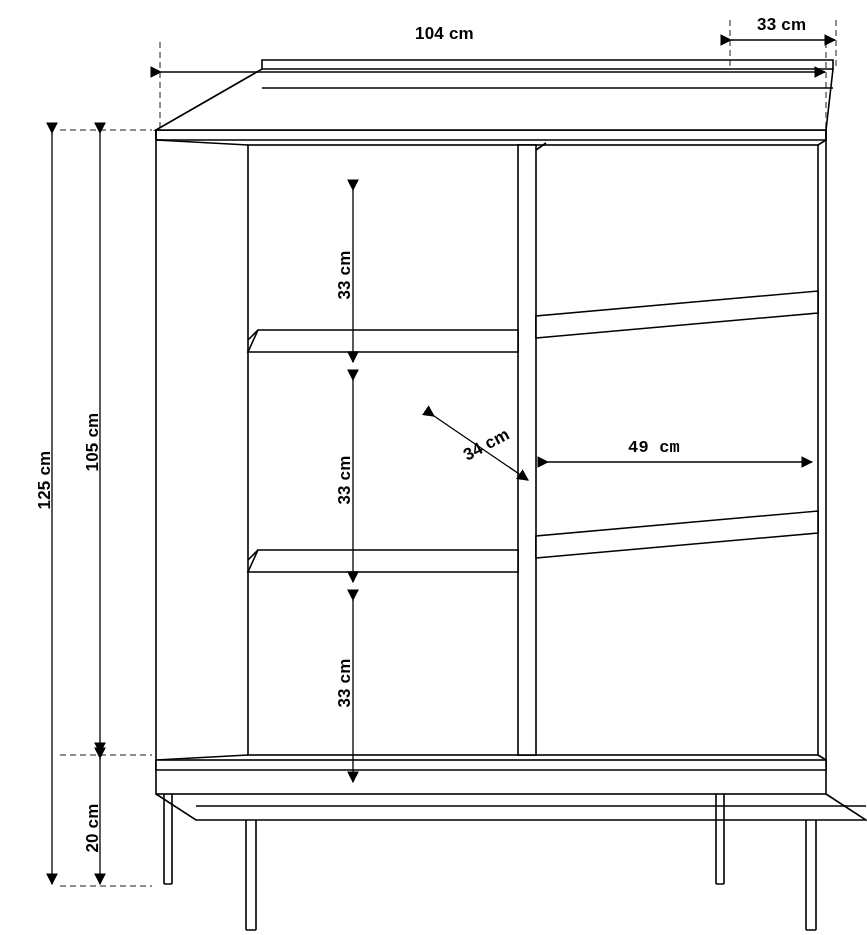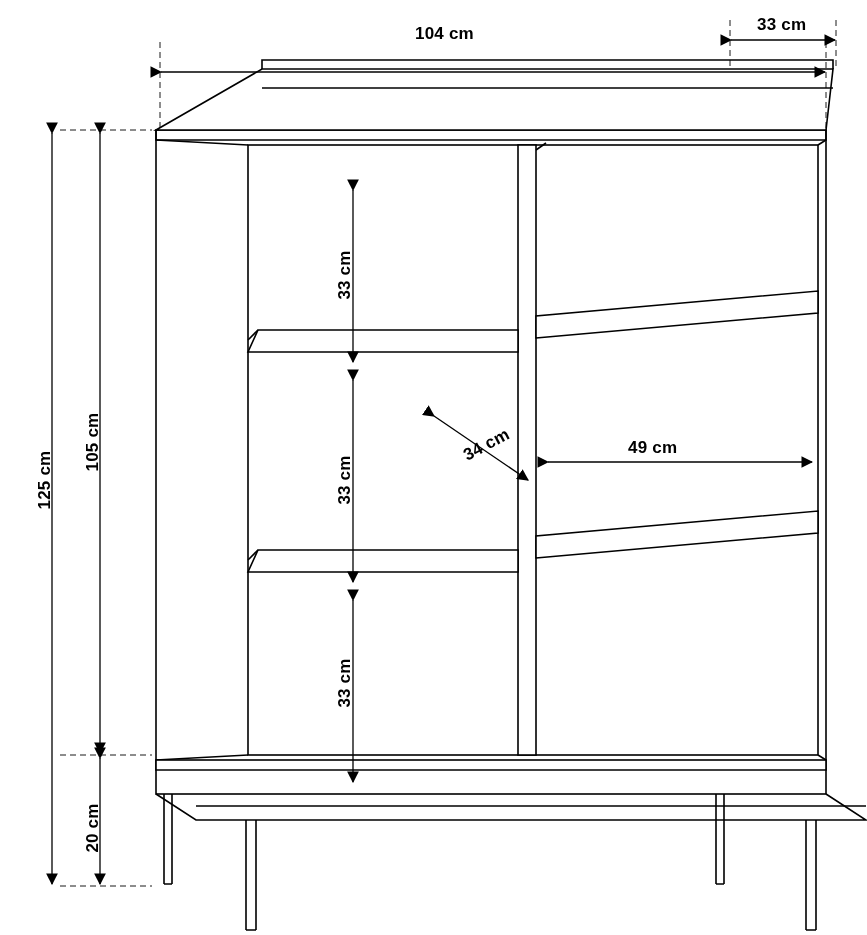--- a/index.html
+++ b/index.html
@@ -161,15 +161,15 @@
   <div class="dim-label rot rot90" style="left:58px; top:818px; width:70px; text-align:center;">20 cm</div>
 
   <div class="dim-label rot rot90" style="left:310px; top:265px; width:70px; text-align:center;">33 cm</div>
 
   <div class="dim-label rot rot90" style="left:310px; top:470px; width:70px; text-align:center;">33 cm</div>
 
   <div class="dim-label rot rot90" style="left:310px; top:673px; width:70px; text-align:center;">33 cm</div>
 
   <div class="dim-label rot rot-diag" style="left:462px; top:435px;">34 cm</div>
 
-  <div class="dim-label" style="left:628px; top:438px;">49 cm</div>
+  <div class="dim-label" style="left:628px; top:438px;font-family:Liberation Mono, monospace;">49 cm</div>
 
 </div>
 
 </body></html>

